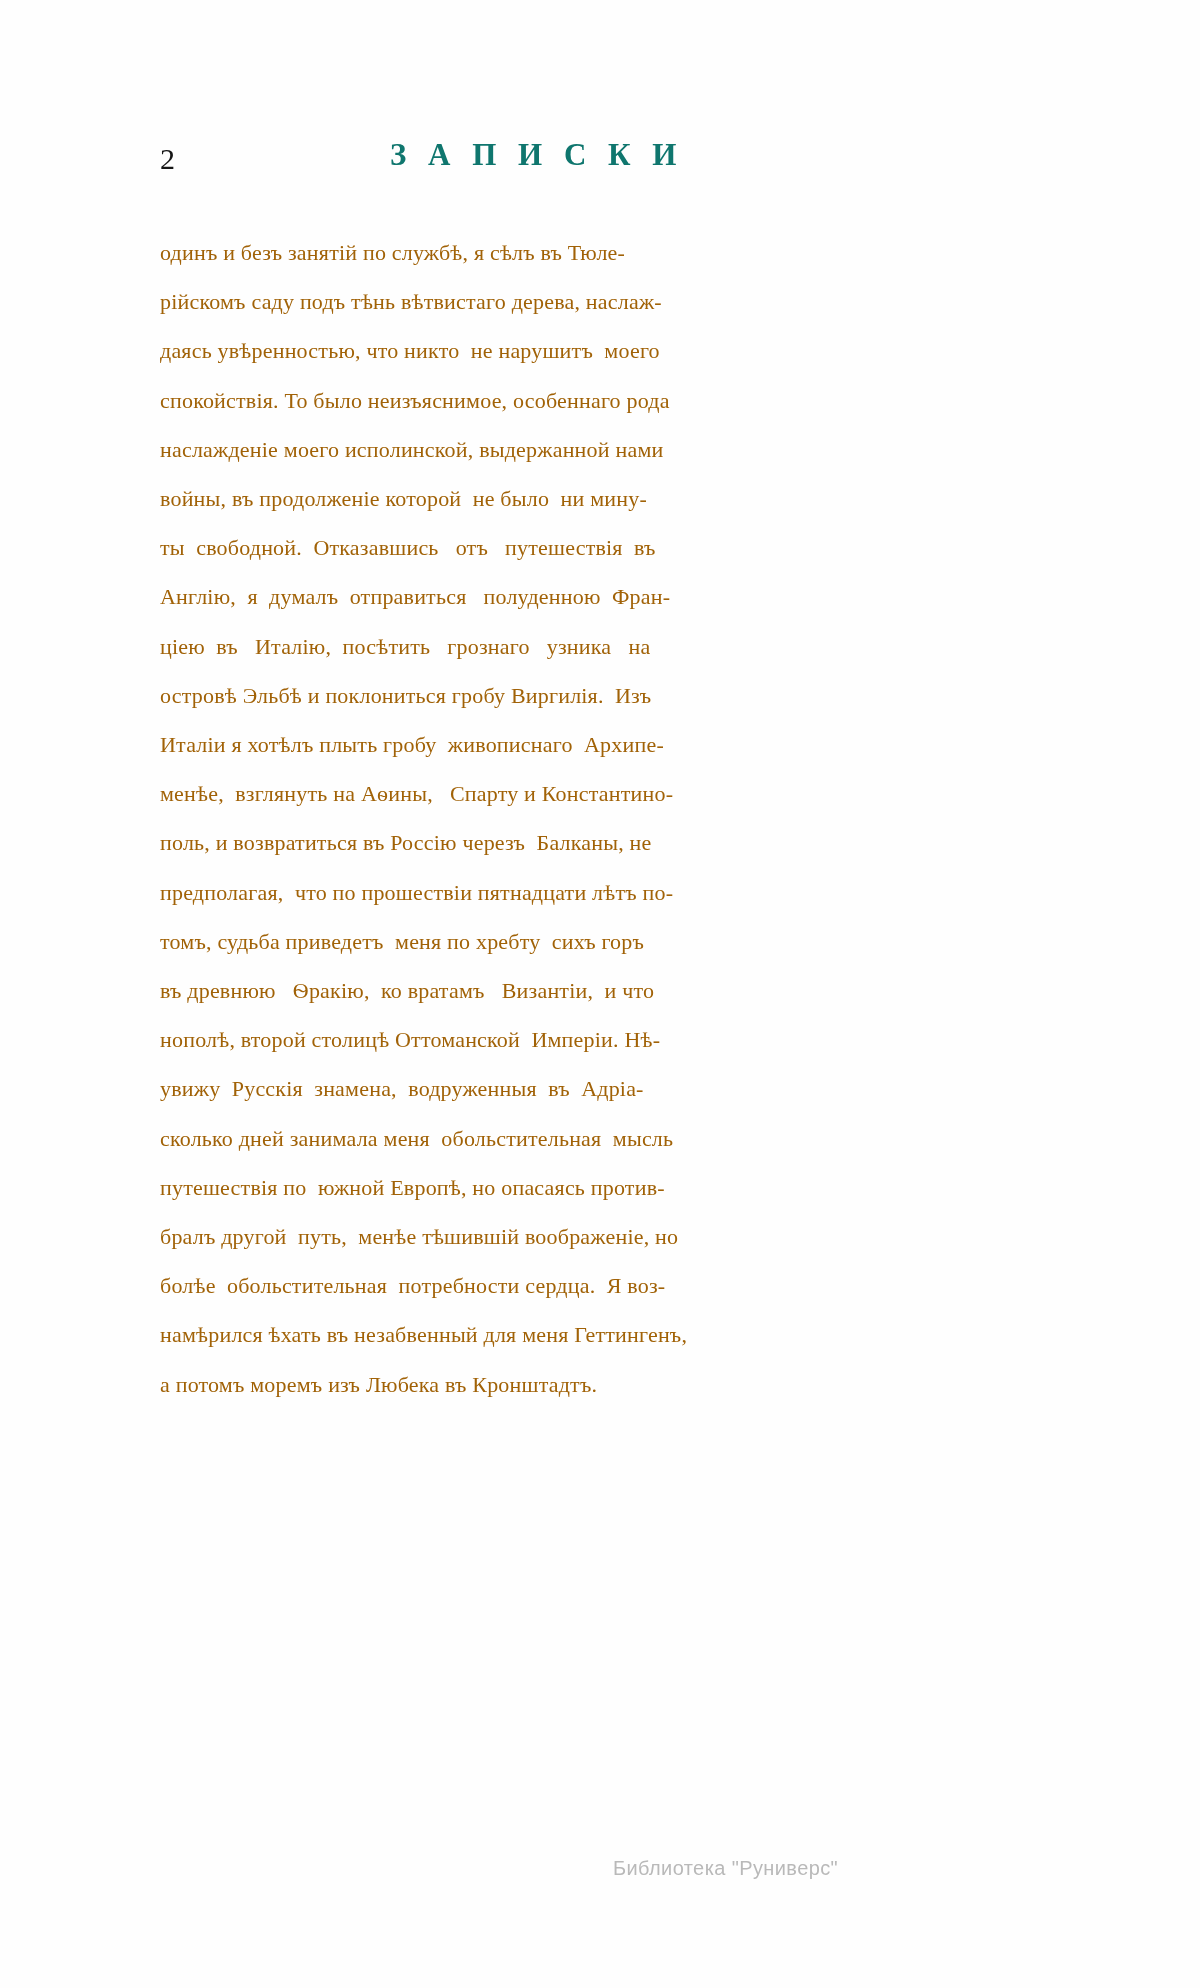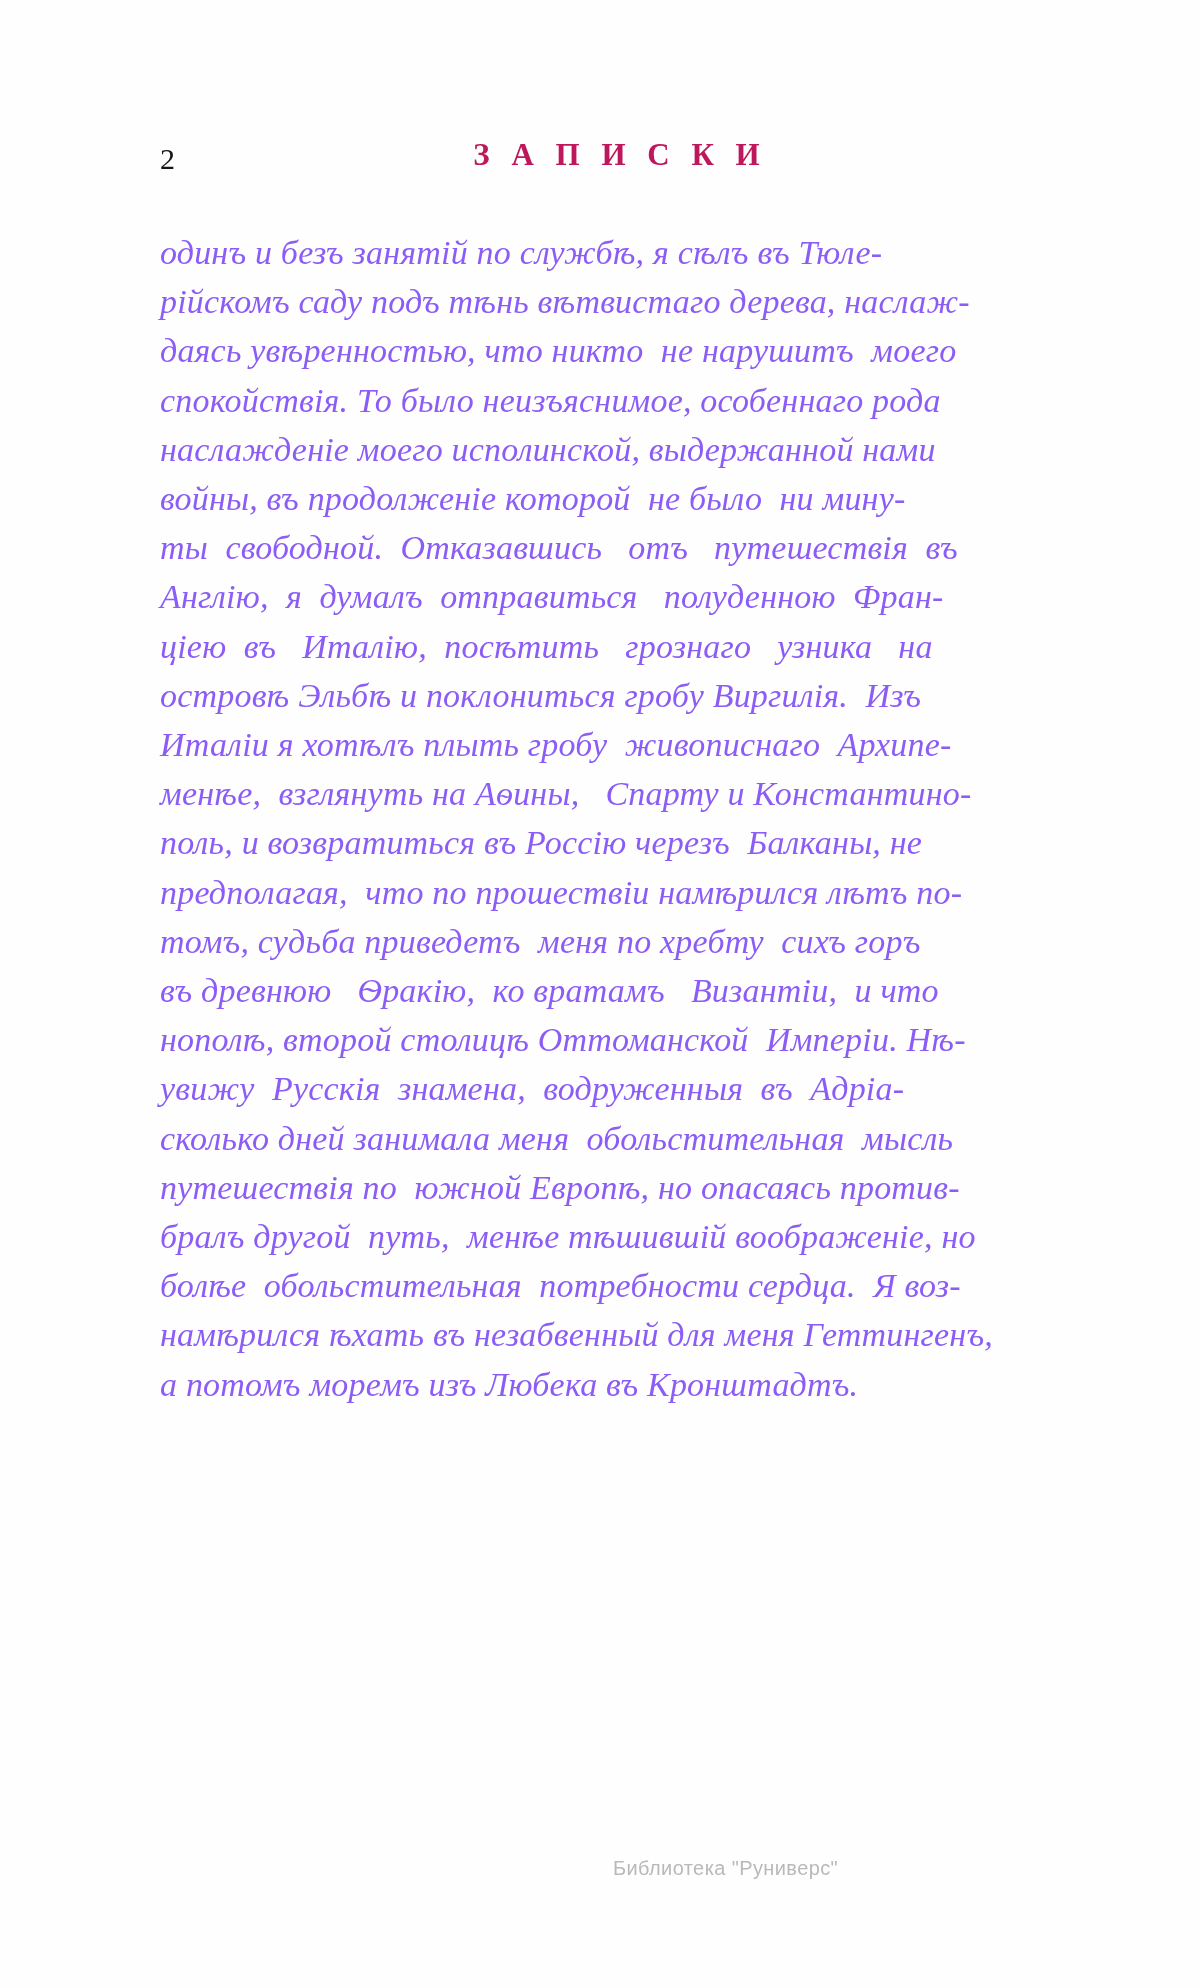--- a/index.html
+++ b/index.html
@@ -37,40 +37,38 @@
     font-size: 30px;
     line-height: 36px;
     color: #161616;
     font-family: "Liberation Serif", "DejaVu Serif", serif;
   }
   .running-title {
     position: absolute;
     left: 230px;
     top: 0px;
     width: 460px;
-    text-align: center;
     font-size: 31px;
     line-height: 40px;
     font-weight: bold;
     letter-spacing: 7px;
-    color: #be185d;
+    color: #0f766e;
   }
   .body-text {
     position: absolute;
     left: 160px;
     top: 228px;
     width: 885px;
   }
   .line {
-    font-size: 34px;
+    font-size: 22px;
     line-height: 49.2px;
-    color: #8b5cf6;
+    color: #a16207;
     white-space: pre;
     letter-spacing: 0.2px;
-    font-style: italic;
   }
   .watermark {
     position: absolute;
     left: 613px;
     top: 1855px;
     font-size: 20px;
     line-height: 26px;
     color: #b9b9b9;
     font-family: "Liberation Sans", sans-serif;
     letter-spacing: 0.4px;
@@ -93,21 +91,21 @@
     <div class="line">спокойствія. То было неизъяснимое, особеннаго рода</div>
     <div class="line">наслажденіе моего исполинской, выдержанной нами</div>
     <div class="line">войны, въ продолженіе которой  не было  ни мину-</div>
     <div class="line">ты  свободной.  Отказавшись   отъ   путешествія  въ</div>
     <div class="line">Англію,  я  думалъ  отправиться   полуденною  Фран-</div>
     <div class="line">ціею  въ   Италію,  посѣтить   грознаго   узника   на</div>
     <div class="line">островѣ Эльбѣ и поклониться гробу Виргилія.  Изъ</div>
     <div class="line">Италіи я хотѣлъ плыть гробу  живописнаго  Архипе-</div>
     <div class="line">менѣе,  взглянуть на Аѳины,   Спарту и Константино-</div>
     <div class="line">поль, и возвратиться въ Россію черезъ  Балканы, не</div>
-    <div class="line">предполагая,  что по прошествіи намѣрился лѣтъ по-</div>
+    <div class="line">предполагая,  что по прошествіи пятнадцати лѣтъ по-</div>
     <div class="line">томъ, судьба приведетъ  меня по хребту  сихъ горъ</div>
     <div class="line">въ древнюю   Ѳракію,  ко вратамъ   Византіи,  и что</div>
     <div class="line">нополѣ, второй столицѣ Оттоманской  Имперіи. Нѣ-</div>
     <div class="line">увижу  Русскія  знамена,  водруженныя  въ  Адріа-</div>
     <div class="line">сколько дней занимала меня  обольстительная  мысль</div>
     <div class="line">путешествія по  южной Европѣ, но опасаясь против-</div>
     <div class="line">бралъ другой  путь,  менѣе тѣшившій воображеніе, но</div>
     <div class="line">болѣе  обольстительная  потребности сердца.  Я воз-</div>
     <div class="line">намѣрился ѣхать въ незабвенный для меня Геттингенъ,</div>
     <div class="line">а потомъ моремъ изъ Любека въ Кронштадтъ.</div>

